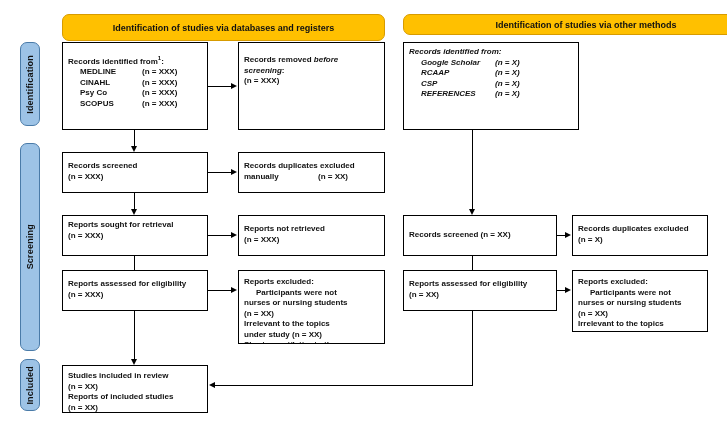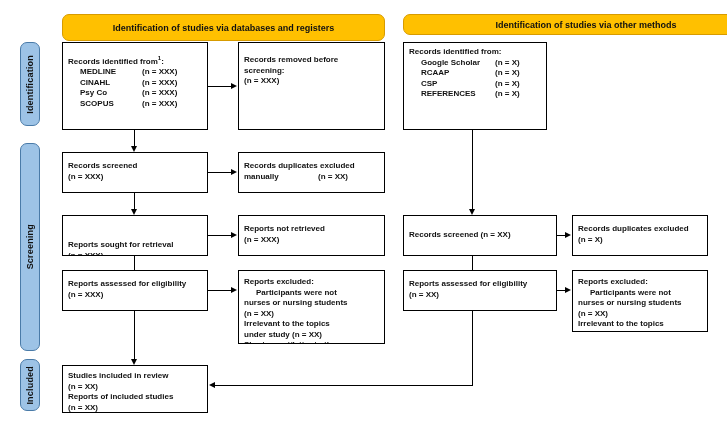--- a/index.html
+++ b/index.html
@@ -64,21 +64,21 @@
     box-sizing: border-box;
     padding: 4px 5px;
     font-size: 8px;
     font-weight: bold;
     color: #111111;
     line-height: 1.32;
     overflow: hidden;
   }
   .box .line { white-space: nowrap; }
   .box .indent { padding-left: 12px; }
-  .box .ital { }
+  .box .ital { font-style: italic; }
   .box .src-row {
     display: flex;
     padding-left: 12px;
   }
   .box .src-name { width: 62px; flex: 0 0 62px; }
   .box .src-n { white-space: nowrap; }
   .box .src-row.wide .src-name { width: 74px; flex: 0 0 74px; }
   .box .two-col { display: flex; }
   .box .two-col .tc-a { flex: 0 0 74px; }
   .sup { font-size: 6px; vertical-align: super; }
@@ -178,21 +178,21 @@
       <span class="tc-a">manually</span>
       <span>(n = XX)</span>
     </div>
   </div>
 
   <div class="conn h" style="left:208px; top:172px; width:24px;"></div>
   <div class="arrow right" style="left:231px; top:169px;"></div>
   <div class="conn v" style="left:134px; top:193px; height:18px;"></div>
   <div class="arrow down" style="left:131px; top:209px;"></div>
 
-  <div class="box" style="left:62px; top:215px; width:146px; height:41px; padding-top:24px;">
+  <div class="box" style="left:62px; top:215px; width:146px; height:41px; padding-top:4px;">
     <div class="line">Reports sought for retrieval</div>
     <div class="line">(n = XXX)</div>
   </div>
 
   <div class="box" style="left:238px; top:215px; width:147px; height:41px; padding-top:8px;">
     <div class="line">Reports not retrieved</div>
     <div class="line">(n = XXX)</div>
   </div>
 
   <div class="conn h" style="left:208px; top:235px; width:24px;"></div>
@@ -221,21 +221,21 @@
   <div class="conn v" style="left:134px; top:311px; height:50px;"></div>
   <div class="arrow down" style="left:131px; top:359px;"></div>
 
   <div class="box" style="left:62px; top:365px; width:146px; height:48px; padding-top:5px;">
     <div class="line">Studies included in review</div>
     <div class="line">(n = XX)</div>
     <div class="line">Reports of included studies</div>
     <div class="line">(n = XX)</div>
   </div>
 
-  <div class="box" style="left:403px; top:42px; width:144px; height:88px; ">
+  <div class="box" style="left:403px; top:42px; width:176px; height:88px; font-style:italic;">
     <div class="line">Records identified from:</div>
     <div class="src-row wide">
       <span class="src-name">Google Scholar</span>
       <span class="src-n">(n = X)</span>
     </div>
     <div class="src-row wide">
       <span class="src-name">RCAAP</span>
       <span class="src-n">(n = X)</span>
     </div>
     <div class="src-row wide">

